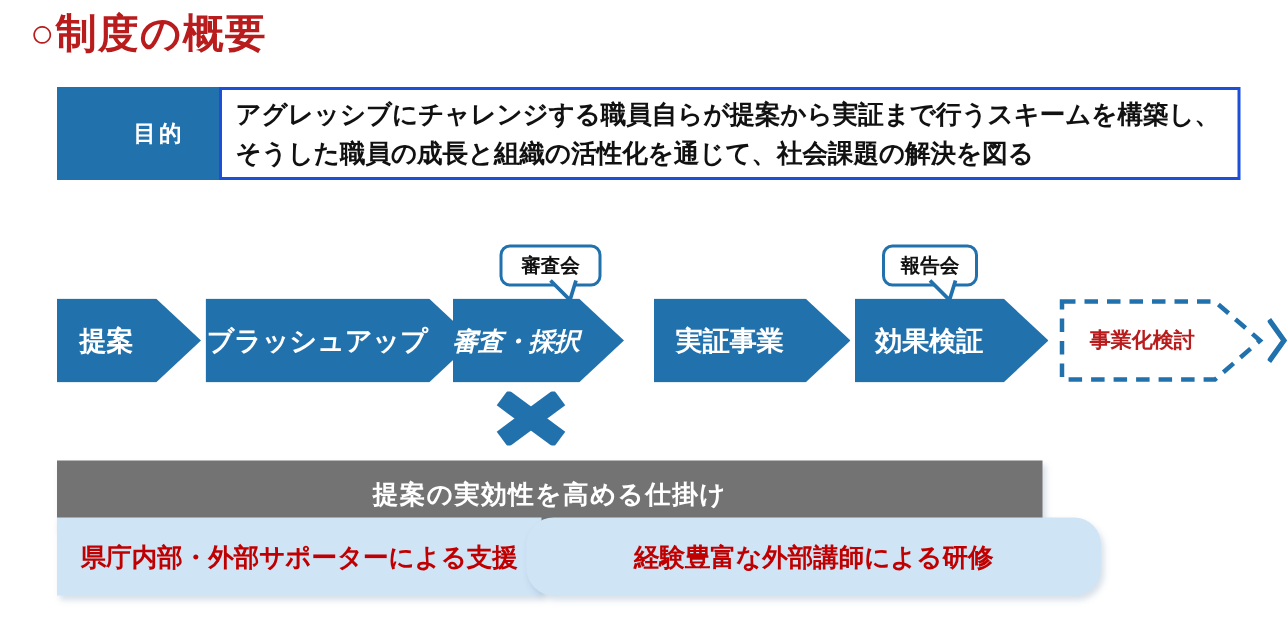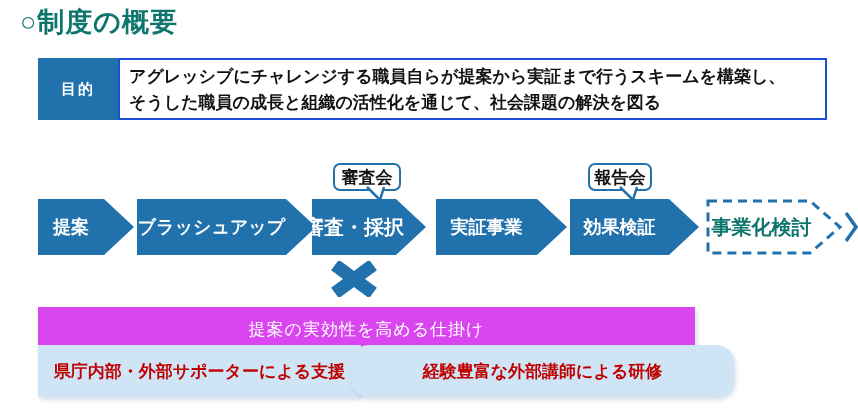--- a/index.html
+++ b/index.html
@@ -2,74 +2,74 @@
 <html><head>
 <meta charset="utf-8">
 <style>
   html,body{margin:0;padding:0;background:#ffffff;}
   .slide{
     position:relative;width:858px;height:413px;background:#ffffff;overflow:hidden;
     font-family:"Liberation Sans","DejaVu Sans",sans-serif;
   }
   .slide-title{
     position:absolute;left:20px;top:4px;
-    font-size:27px;font-weight:bold;color:#0f766e;letter-spacing:1px;white-space:nowrap;
+    font-size:27px;font-weight:bold;color:#b91c1c;letter-spacing:1px;white-space:nowrap;
   }
   
   .purpose{position:absolute;left:38px;top:58px;width:789px;height:62px;display:flex;}
   .purpose-label{
     width:80px;flex:0 0 80px;background:#2171ad;color:#ffffff;
     display:flex;align-items:center;justify-content:center;
-    font-size:15px;font-weight:bold;letter-spacing:2px;
+    font-size:15px;font-weight:bold;letter-spacing:2px;padding-left:28px;
   }
   .purpose-body{
     flex:1;border:2px solid #1d4ed8;background:#ffffff;
     padding:4px 4px 4px 9px;box-sizing:border-box;
     font-size:17px;font-weight:bold;color:#111111;line-height:26px;white-space:nowrap;
   }
   .purpose-body span{display:block;}
   
   .arrow{
     position:absolute;top:199px;height:56px;background:#2171ad;
     display:flex;align-items:center;justify-content:center;
     color:#ffffff;font-weight:bold;font-size:18px;white-space:nowrap;
     clip-path:polygon(0 0,calc(100% - 30px) 0,100% 50%,calc(100% - 30px) 100%,0 100%);
     padding-right:30px;box-sizing:border-box;
   }
   .arrow-1{left:38px;width:96px;}
   .arrow-2{left:137px;width:179px;}
-  .arrow-3{left:312px;width:114px;font-size:20px;}
+  .arrow-3{left:302px;width:114px;font-size:17px;font-style:italic;}
   .arrow-4{left:436px;width:131px;}
   .arrow-5{left:570px;width:129px;}
   .arrow-dashed{
     position:absolute;left:706px;top:199px;width:137px;height:56px;
   }
   .arrow-dashed .lbl{
     position:absolute;left:0;top:0;width:100%;height:100%;
     display:flex;align-items:center;justify-content:center;
     padding-right:26px;box-sizing:border-box;
-    color:#0f766e;font-weight:bold;font-size:20px;white-space:nowrap;
+    color:#b91c1c;font-weight:bold;font-size:14px;white-space:nowrap;
   }
   
   .callout{
     position:absolute;top:163px;height:28px;background:#ffffff;
     border:2.5px solid #2171ad;border-radius:7px;
     display:flex;align-items:center;justify-content:center;
-    font-size:17px;font-weight:bold;color:#111111;box-sizing:border-box;white-space:nowrap;
+    font-size:13px;font-weight:bold;color:#111111;box-sizing:border-box;white-space:nowrap;
   }
   .callout-1{left:333px;width:68px;}
   .callout-2{left:588px;width:64px;}
   .callout .tail{position:absolute;bottom:-13px;height:16px;width:22px;}
   .callout-1 .tail{left:30px;}
   .callout-2 .tail{left:28px;}
   
   .mech-bar{
-    position:absolute;left:38px;top:307px;width:657px;height:45px;background:#d946ef;
+    position:absolute;left:38px;top:307px;width:657px;height:45px;background:#737373;
     display:flex;align-items:center;justify-content:center;
-    color:#ffffff;font-size:17px;font-weight:normal;letter-spacing:1px;white-space:nowrap;
+    color:#ffffff;font-size:17px;font-weight:bold;letter-spacing:1px;white-space:nowrap;
     box-shadow:2px 3px 4px rgba(120,150,180,0.30);
   }
   .mech-box{
     position:absolute;top:345px;height:52px;background:#cfe4f5;
     display:flex;align-items:center;justify-content:center;
     color:#c00000;font-size:17px;font-weight:bold;white-space:nowrap;
     box-shadow:2px 3px 4px rgba(120,150,180,0.30);
   }
   .mech-box-1{left:38px;width:323px;}
   .mech-box-2{left:351px;width:383px;border-radius:18px;}

